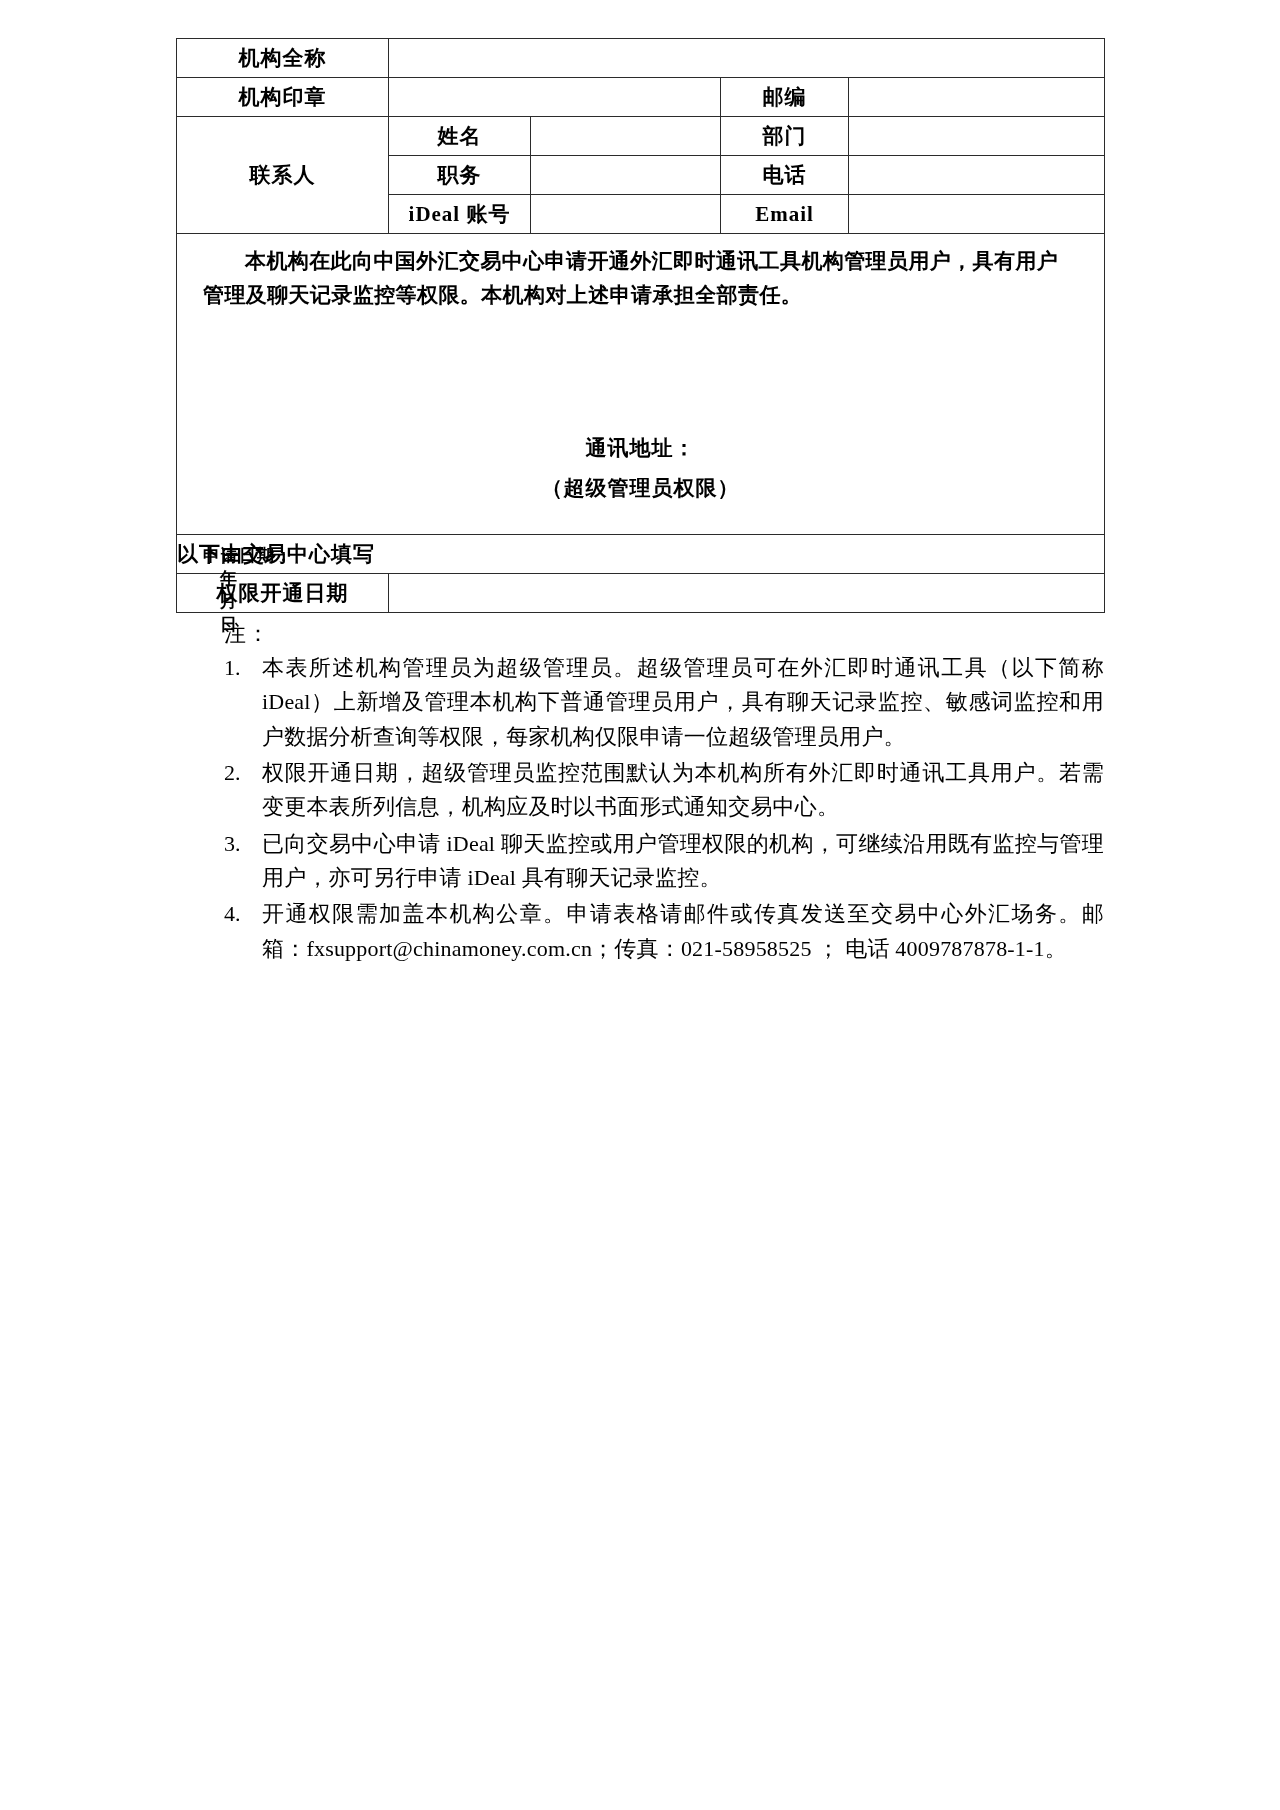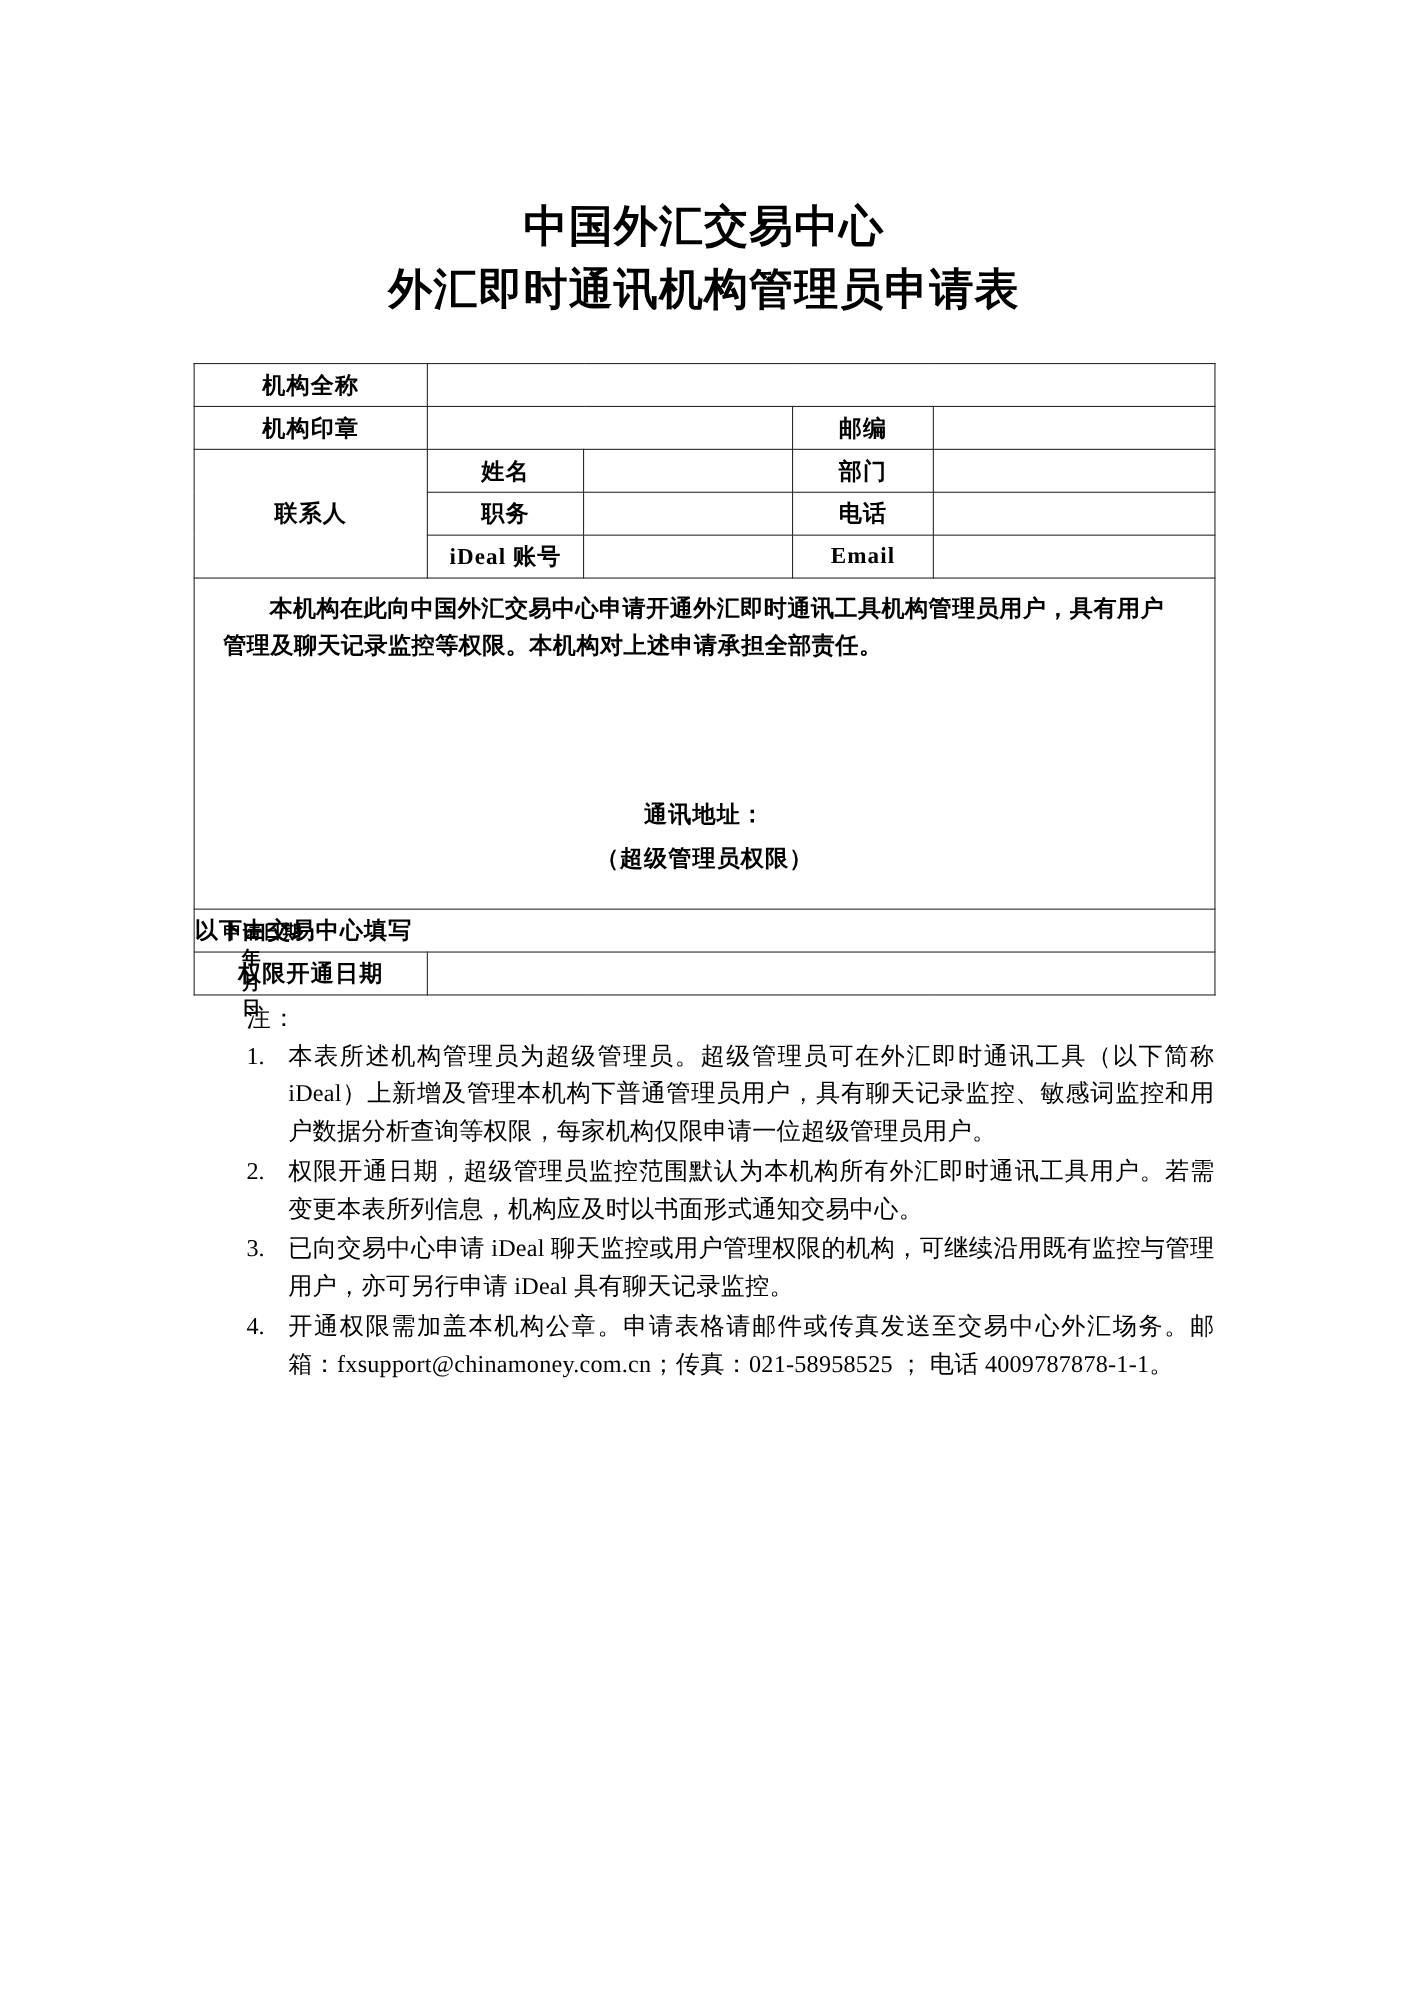--- a/index.html
+++ b/index.html
@@ -142,24 +142,20 @@
     flex: 1 1 auto;
     text-align: justify;
     letter-spacing: 0.2px;
   }
 </style>
 </head>
 <body>
 
 <div class="page">
 
-  <div class="title-block">
-    <div class="title-line">中国外汇交易中心</div>
-    <div class="title-line">外汇即时通讯机构管理员申请表</div>
-  </div>
 
   <div class="form-wrap">
     <table class="form">
       <colgroup>
         <col style="width:212px">
         <col style="width:142px">
         <col style="width:190px">
         <col style="width:128px">
         <col style="width:256px">
       </colgroup>

